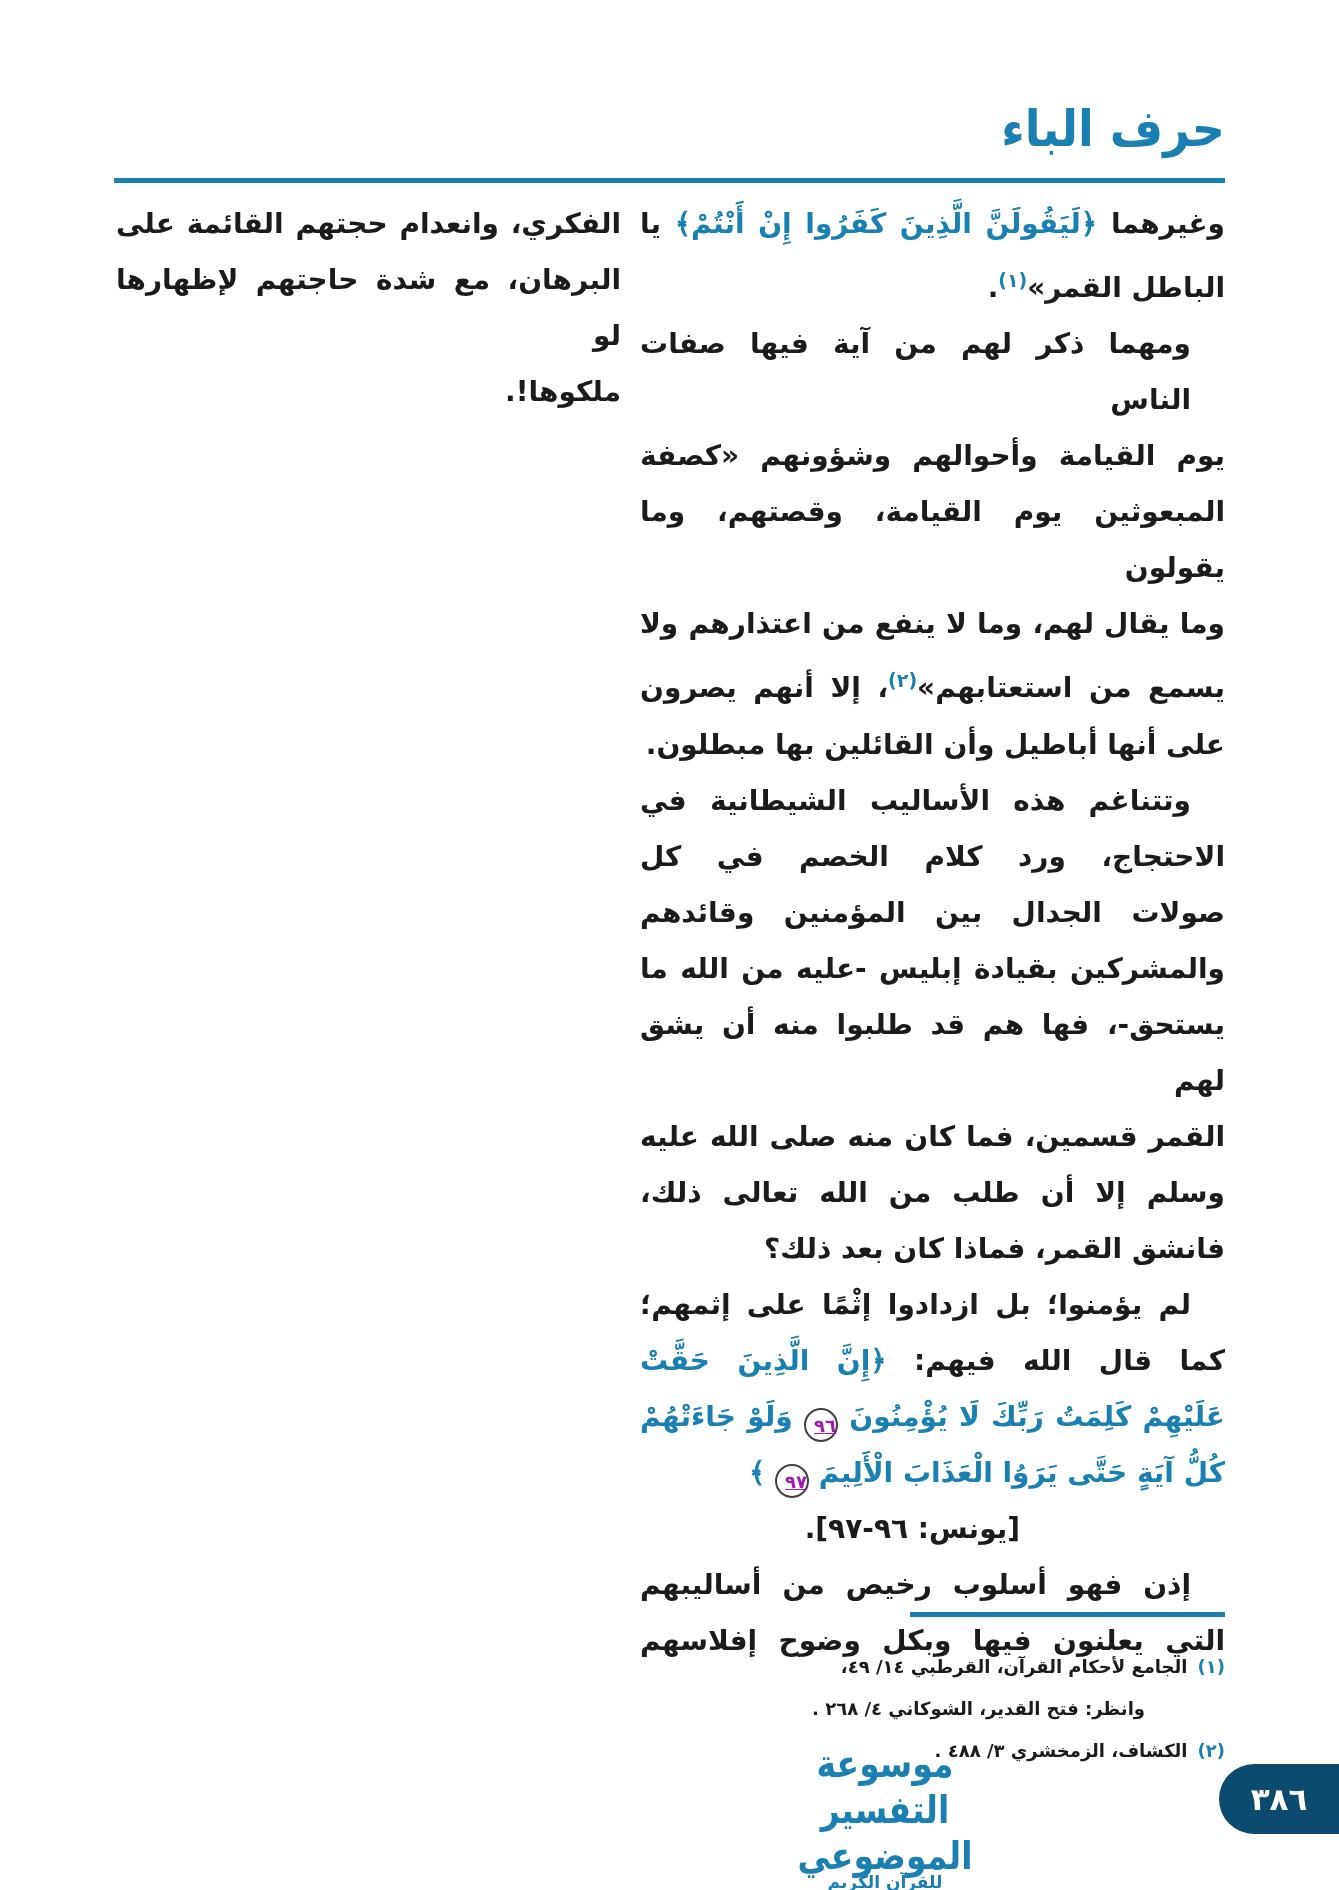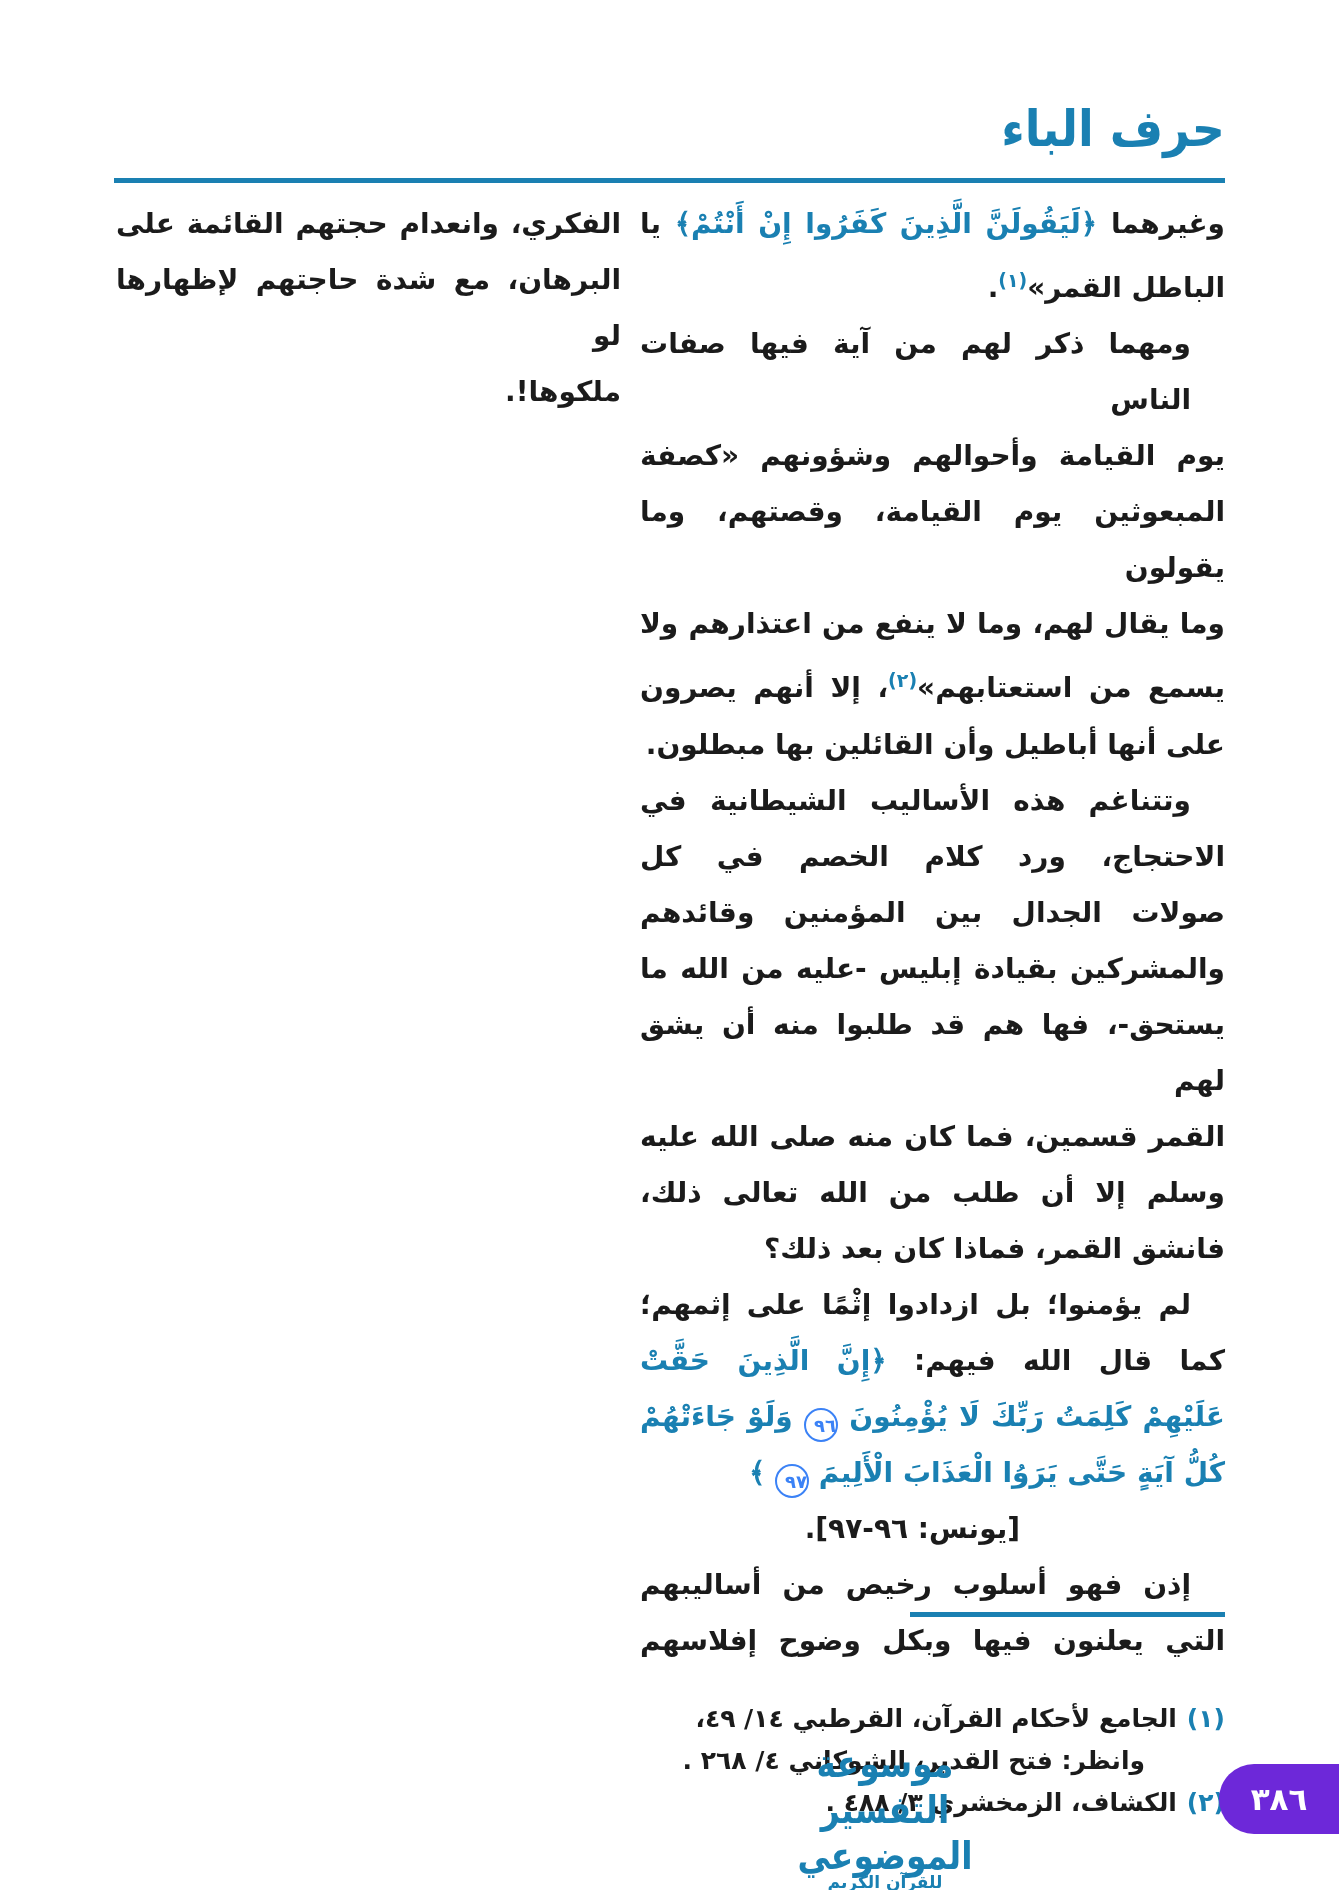--- a/index.html
+++ b/index.html
@@ -15,38 +15,38 @@
   
   .col{position:absolute;top:196px;direction:rtl;font-weight:bold;font-size:28px;line-height:56px;}
   .col-right{right:114px;width:585px;}
   .col-left{left:116px;width:505px;}
   .line{text-align:justify;text-align-last:justify;white-space:normal;}
   .line.start{text-align-last:right;}
   .line.indent{padding-right:34px;}
   .seg-body{color:#1b1b1b;}
   .seg-quran{color:#1A80B2;}
   .seg-fnref{color:#1A80B2;font-size:19px;vertical-align:super;font-weight:bold;}
-  .seg-vnum{display:inline-block;width:34px;height:34px;line-height:32px;border:2px solid #3b82f6;
-            border-radius:50%;color:#3b82f6;font-size:18px;text-align:center;vertical-align:-6px;
-            box-sizing:border-box;font-weight:bold;}
+  .seg-vnum{display:inline-block;width:34px;height:34px;line-height:32px;border:2px solid #404040;
+            border-radius:50%;color:#a21caf;font-size:18px;text-align:center;vertical-align:-6px;
+            box-sizing:border-box;font-weight:bold;text-decoration:underline;}
 
   
   .fn-sep{position:absolute;top:1612px;right:114px;width:315px;height:5px;background:#1A80B2;}
-  .footnotes{position:absolute;top:1698px;right:114px;width:640px;direction:rtl;
-             font-size:25px;line-height:42px;font-weight:bold;}
+  .footnotes{position:absolute;top:1646px;right:114px;width:640px;direction:rtl;
+             font-size:18px;line-height:42px;font-weight:bold;}
   .fn-line{text-align:right;}
   .fn-line.cont{padding-right:80px;}
   .fn-marker{color:#1A80B2;padding-left:10px;}
 
   
   .publisher-logo{position:absolute;top:1750px;right:329px;width:250px;text-align:center;
                   color:#1A80B2;direction:rtl;}
   .logo-main{font-size:33px;font-weight:bold;letter-spacing:-2px;transform:scaleY(1.15);line-height:40px;}
   .logo-sub{font-size:17px;font-weight:bold;letter-spacing:-1px;line-height:24px;}
-  .page-badge{position:absolute;top:1764px;right:0;width:120px;height:70px;background:#6d28d9;
+  .page-badge{position:absolute;top:1764px;right:0;width:120px;height:70px;background:#0c4a6e;
               border-radius:35px 0 0 35px;display:flex;align-items:center;justify-content:center;
               color:#ffffff;font-size:31px;font-weight:bold;}
 </style>
 </head>
 <body>
 
 <div class="page">
 
   <div class="chapter-title">حرف الباء</div>
   <div class="header-rule"></div>

